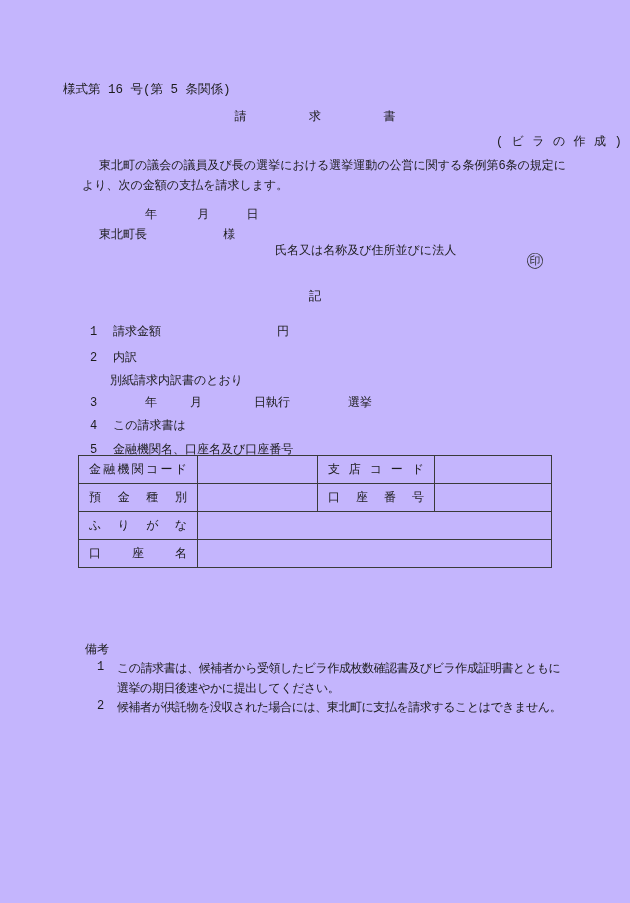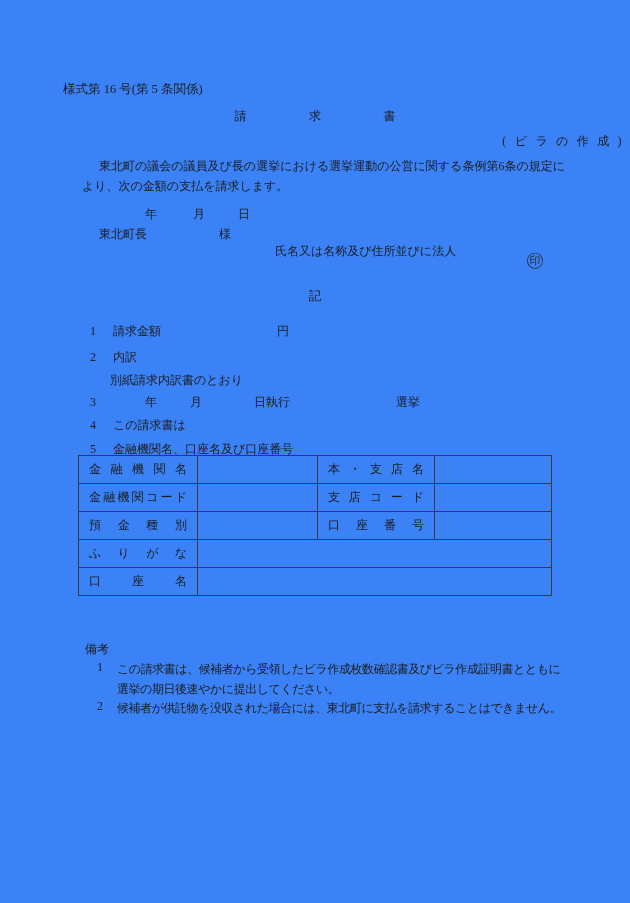--- a/index.html
+++ b/index.html
@@ -1,22 +1,22 @@
 <!DOCTYPE html>
 <html><head>
 <meta charset="utf-8">
 <style>
   html,body{margin:0;padding:0;background:#e8e8e8;}
   .page{
     position:relative;
     width:630px;height:903px;
     margin:0 auto;
-    background:#3b82f6;
+    background:#c4b5fd;
     color:#1c1c1c;
-    font-family:Liberation Serif, serif;
+    font-family:Liberation Mono, monospace;
     font-size:12px;
     overflow:hidden;
   }
   .abs{position:absolute;white-space:nowrap;}
 
   .form-number{left:63px;top:81px;font-size:12.5px;}
 
   .title{left:0;right:0;top:108px;text-align:center;font-size:12px;
          letter-spacing:5.2em;text-indent:5.2em;}
   .subtitle{left:0;right:0;top:133px;text-align:right;font-size:12px;
@@ -41,21 +41,21 @@
   .item{display:flex;align-items:baseline;}
   .item .num{display:inline-block;width:23px;}
   .i1{left:90px;top:323px;}
   .i1 .yen{margin-left:116px;}
   .i2{left:90px;top:349px;}
   .i2sub{left:110px;top:372px;}
   .i3{left:90px;top:394px;}
   .i3 .t-year{margin-left:32px;}
   .i3 .t-month{margin-left:33px;}
   .i3 .t-day{margin-left:52px;}
-  .i3 .t-elec{margin-left:106px;}
+  .i3 .t-elec{margin-left:58px;}
   .i4{left:90px;top:417px;}
   .i5{left:90px;top:441px;}
 
   table.bank{position:absolute;left:78px;top:455px;
              border-collapse:collapse;table-layout:fixed;width:473px;}
   table.bank td{border:1px solid #3a3a3a;height:27px;padding:0 10px;
                 font-size:12px;vertical-align:middle;overflow:hidden;}
   td.lbl{text-align:justify;text-align-last:justify;}
   tr.dash td{border-bottom:1px dashed #808080;}
 
@@ -128,26 +128,20 @@
   </div>
 
   <table class="bank">
     <colgroup>
         <col style="width:119px">
         <col style="width:120px">
         <col style="width:117px">
         <col style="width:117px">
       </colgroup>
     <tbody>
-        <tr>
-      <td class="lbl">金融機関名</td>
-      <td></td>
-      <td class="lbl">本・支店名</td>
-      <td></td>
-    </tr>
     <tr>
       <td class="lbl">金融機関コード</td>
       <td></td>
       <td class="lbl">支店コード</td>
       <td></td>
     </tr>
     <tr>
       <td class="lbl">預金種別</td>
       <td></td>
       <td class="lbl">口座番号</td>

